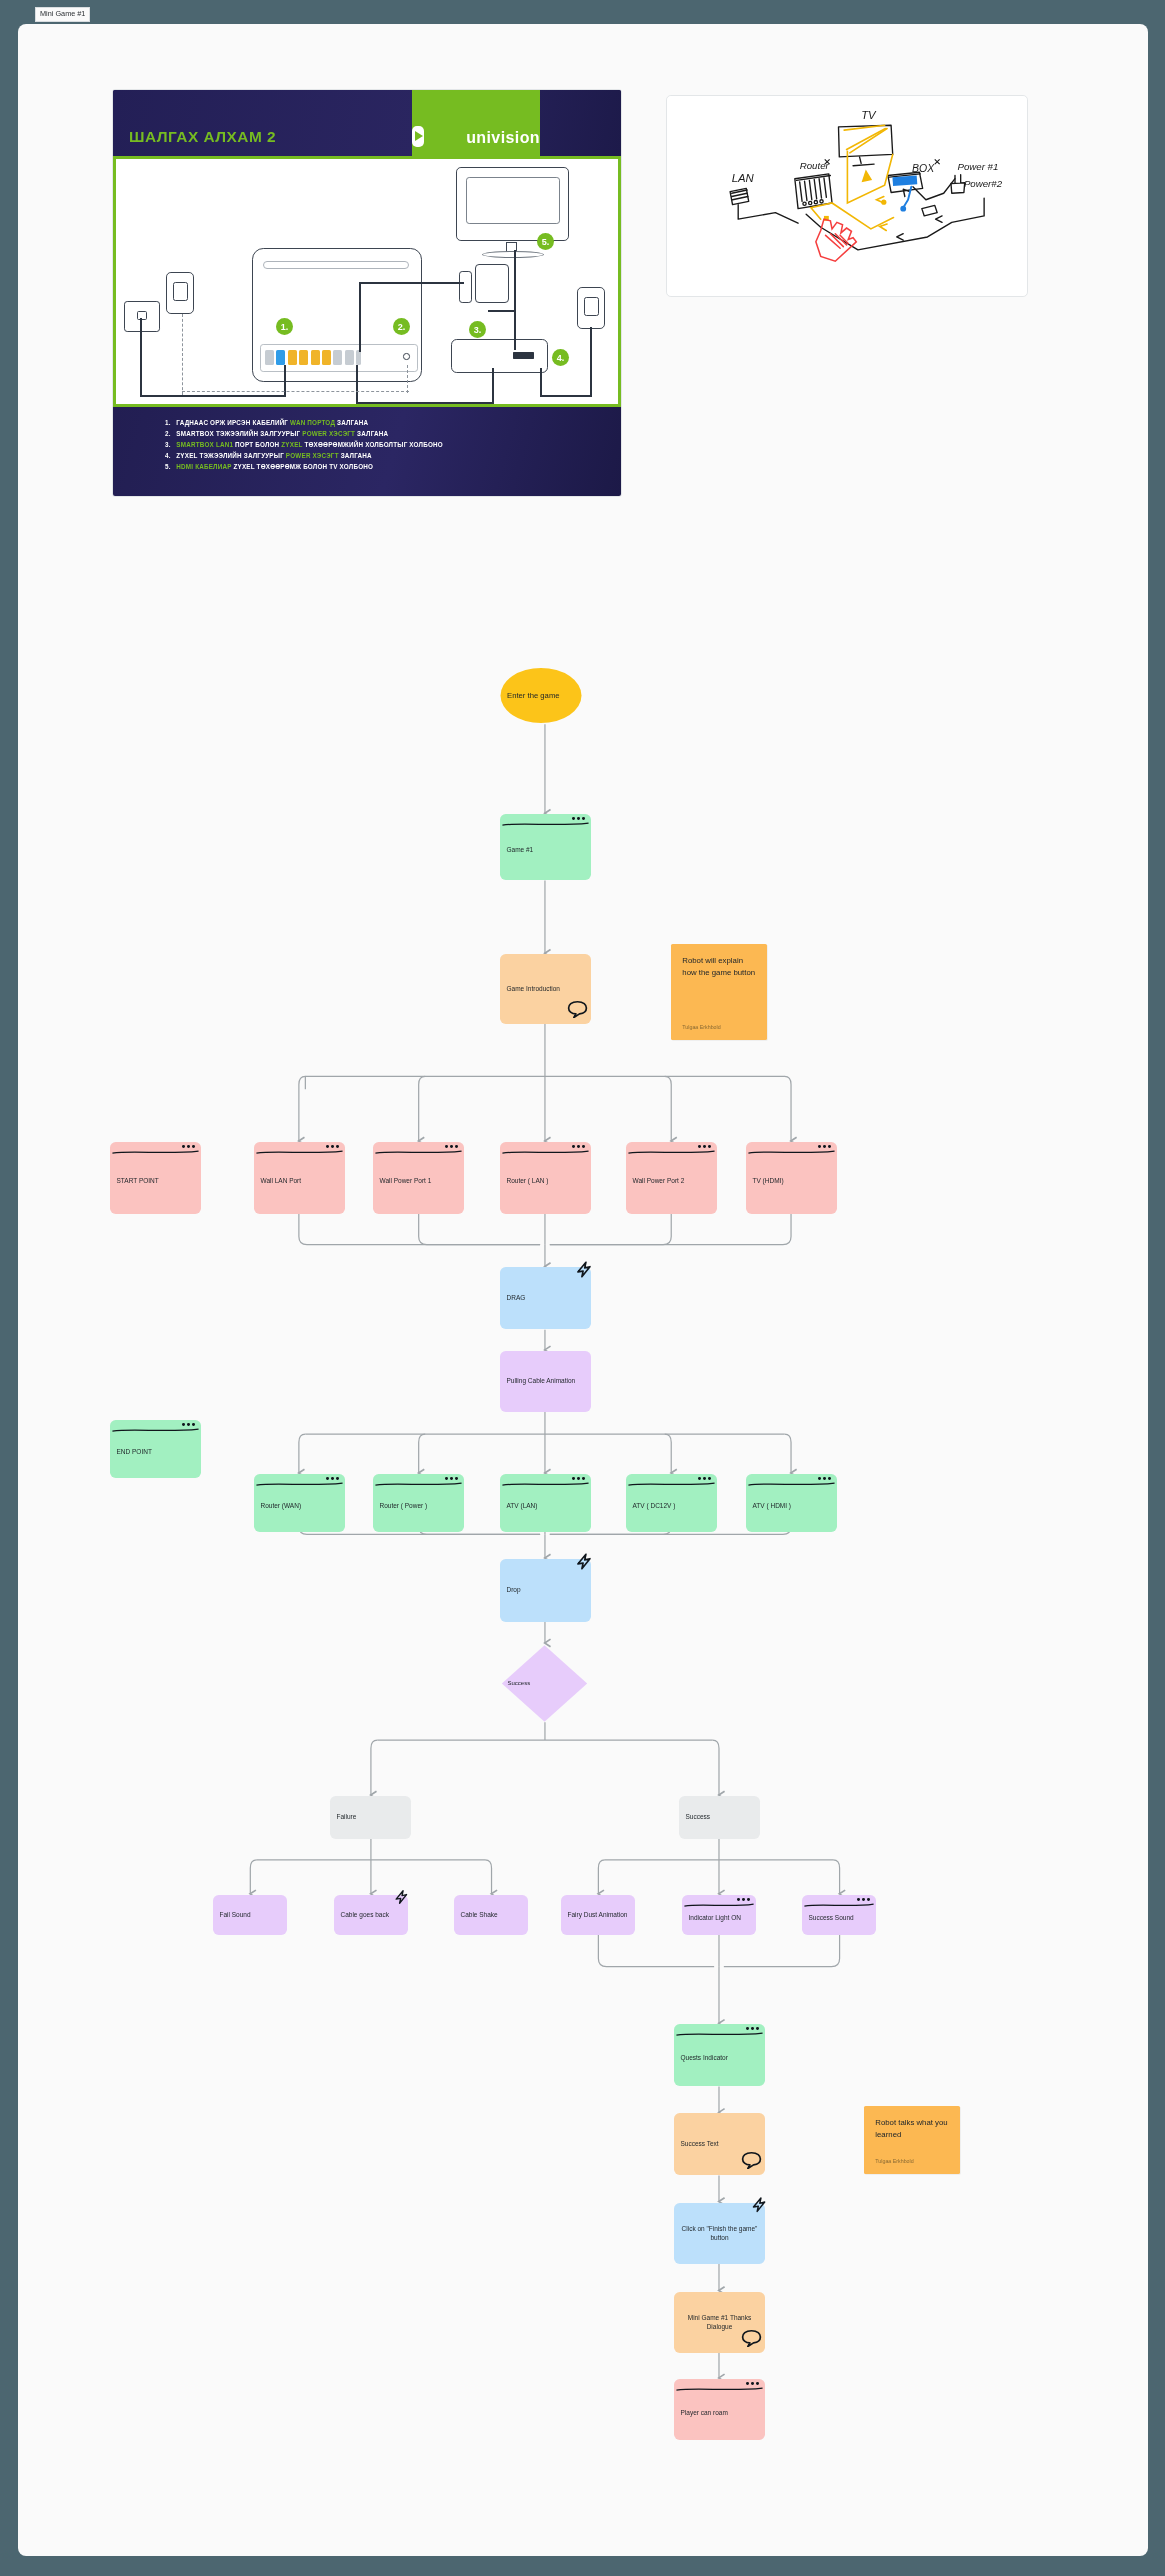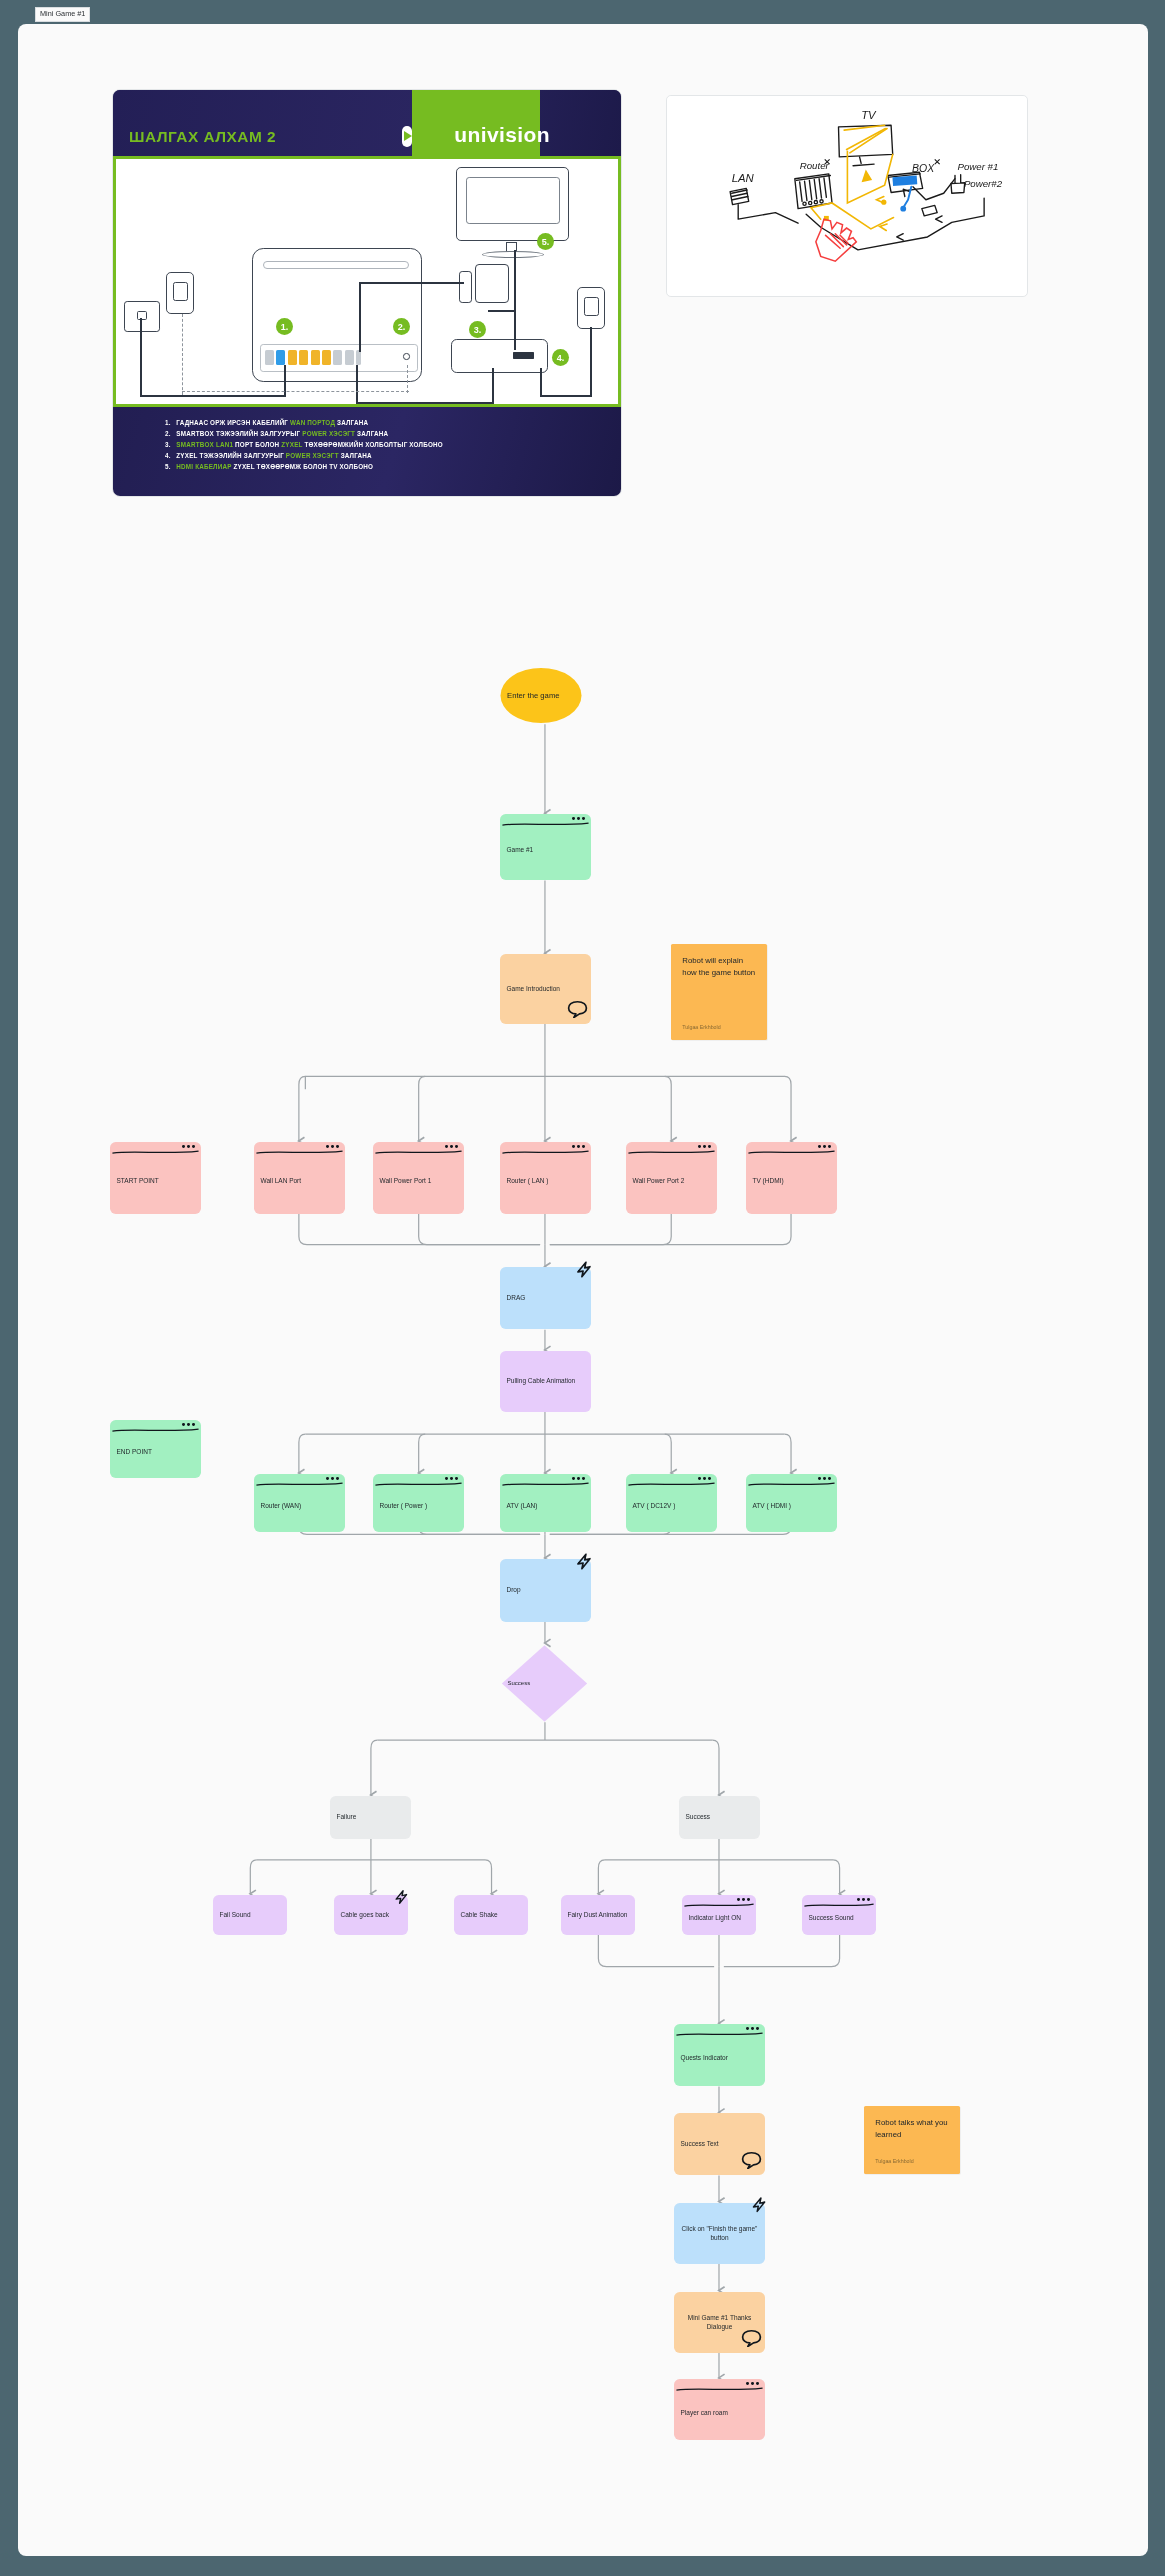--- a/index.html
+++ b/index.html
@@ -20,21 +20,21 @@
   #frame {
     position: absolute; left: 18px; top: 24px;
     width: 1130px; height: 2532px;
     background: #fafafa; border-radius: 8px;
     overflow: hidden;
   }
 
   
   .img-card {
     position: absolute; background: #fff;
-    border: 0.8px solid #e3e6e8; border-radius: 8px; overflow: hidden;
+    border: 0.8px solid #e3e6e8; border-radius: 3px; overflow: hidden;
   }
   #slide-card { left: 94px; top: 65px; width: 510px; height: 408px; }
   #sketch-card { left: 648px; top: 71px; width: 362px; height: 202px; border-radius: 4.9px; }
 
   
   .slide-head { position: relative; height: 66px; background:#231f56; }
   .slide-head-bar { position:absolute; left:0; top:0; right:0; bottom:0;
      background: linear-gradient(100deg,#231f56 0%, #2a2560 60%, #1d1a4a 100%); }
   .slide-title {
     position: absolute; left: 16px; bottom: 9.7px;
@@ -43,21 +43,21 @@
   .logo-box {
     position: absolute; right: 81px; top: -1.6px; width: 128px; height: 68px;
     background: #76bc21; display: flex; align-items: flex-end; justify-content: center;
     padding-bottom: 9.7px; gap: 4.9px;
   }
   .logo-play { width: 21px; height: 21px; background: #fff; border-radius: 4.9px;
     display: flex; align-items: center; justify-content: center; }
   .logo-play i { display:block; width:0; height:0;
     border-left: 8px solid #76bc21; border-top: 5.3px solid transparent; border-bottom: 5.3px solid transparent;
     margin-left: 2.4px; }
-  .logo-word { color:#fff; font-size: 21px; font-weight: 700; letter-spacing: 0.4px; margin-left: 37px; }
+  .logo-word { color:#fff; font-size: 16px; font-weight: 700; letter-spacing: 0.4px; margin-left: 37px; }
 
   .slide-body { position: relative; height: 251px; background: #fff;
     border: 3.2px solid #76bc21; border-left:3.2px solid #76bc21; border-right:3.2px solid #76bc21; }
   .slide-foot { position: relative; height: 91px;
     background: linear-gradient(105deg,#221e52,#2b2663 55%,#1c1947); padding: 11.3px 0 0 52px; }
   .slide-foot ol { list-style: none; }
   .slide-foot li { color: #fff; font-size: 6.3px; font-weight: 700; letter-spacing:0.2px;
      line-height: 1.72; white-space: nowrap; }
   .slide-foot li .n { display:inline-block; width: 11.3px; color:#fff; }
   .hl { color: #76bc21; }

